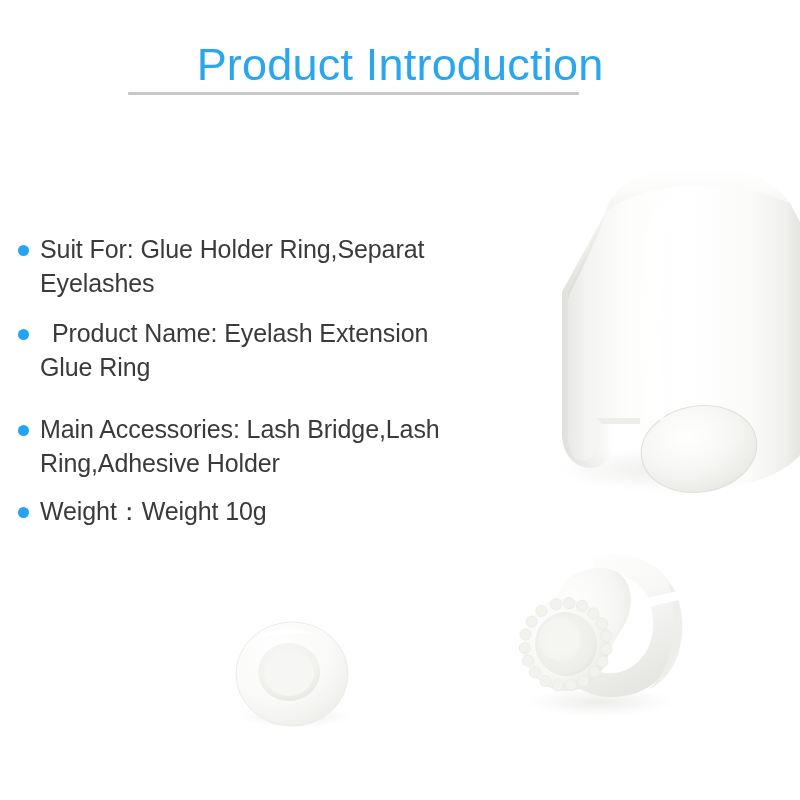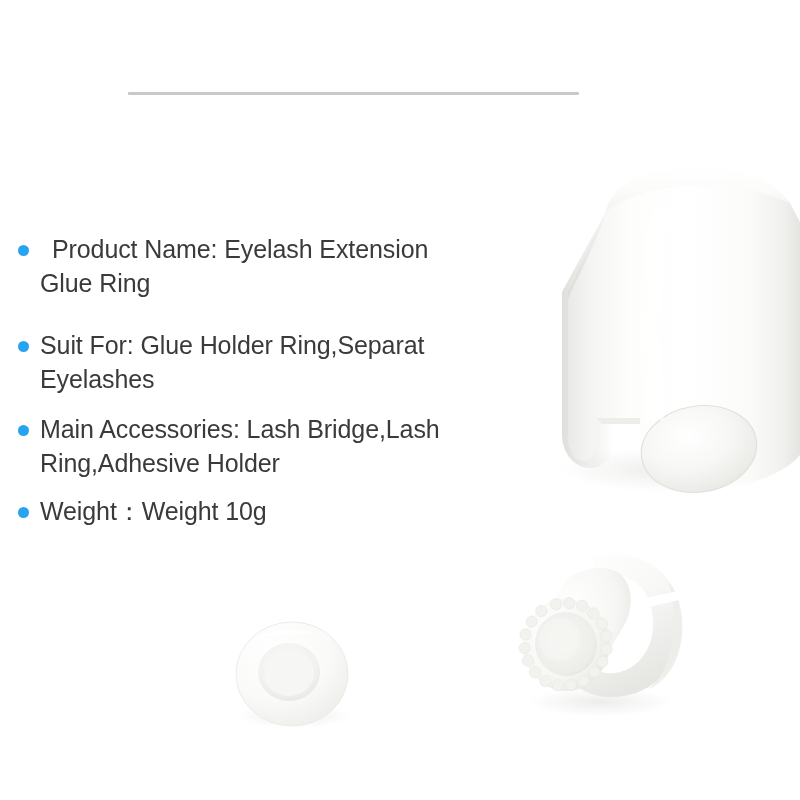--- a/index.html
+++ b/index.html
@@ -101,34 +101,37 @@
   
   .gap-a { margin-bottom: 28px; }
   .gap-b { margin-bottom: 16px; }
   .gap-c { margin-bottom: 14px; }
 </style>
 </head>
 <body>
 
 <div id="page">
 
+  <div class="title-block">
+    <span class="title-text">Product Introduction</span>
+  </div>
   <div class="title-rule"></div>
 
   <div class="spec-list">
+
+    <div class="spec-item gap-b">
+      <span class="spec-bullet"></span>
+      <span class="spec-text">Suit For: Glue Holder Ring,Separat
+Eyelashes</span>
+    </div>
 
     <div class="spec-item indent-first gap-a">
       <span class="spec-bullet"></span>
       <span class="spec-text">Product Name: Eyelash Extension
 Glue Ring</span>
-    </div>
-
-    <div class="spec-item gap-b">
-      <span class="spec-bullet"></span>
-      <span class="spec-text">Suit For: Glue Holder Ring,Separat
-Eyelashes</span>
     </div>
 
     <div class="spec-item gap-c">
       <span class="spec-bullet"></span>
       <span class="spec-text">Main Accessories: Lash Bridge,Lash
 Ring,Adhesive Holder</span>
     </div>
 
     <div class="spec-item">
       <span class="spec-bullet"></span>

